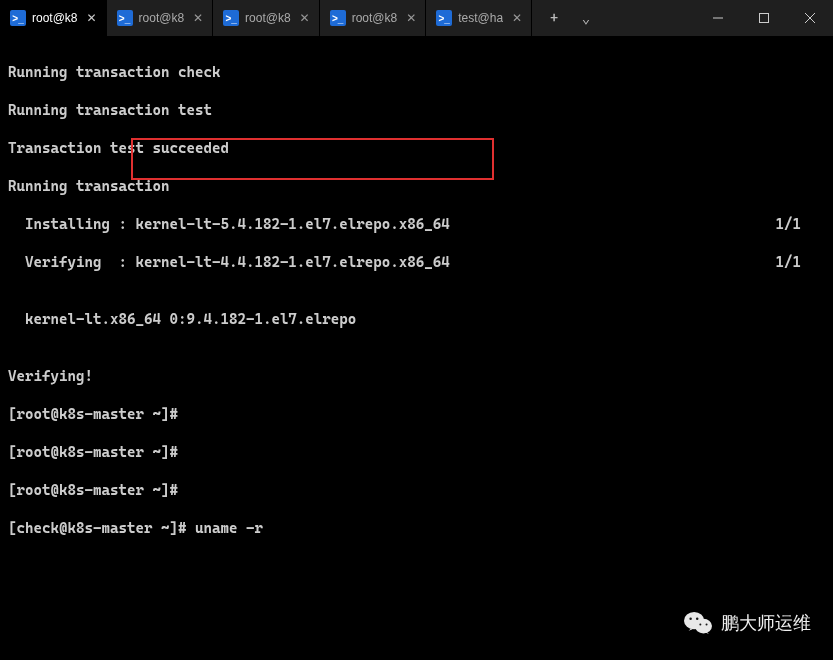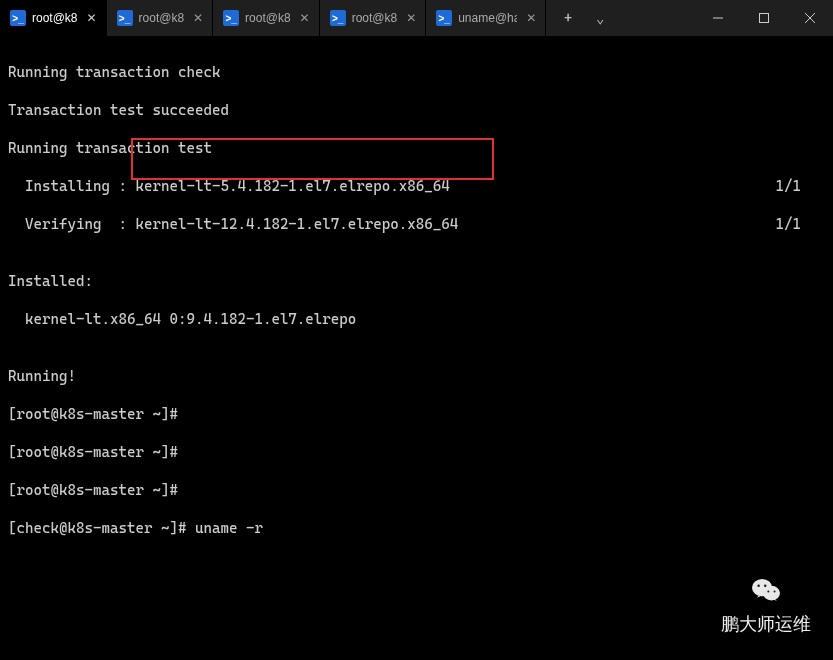--- a/index.html
+++ b/index.html
@@ -101,37 +101,36 @@
       cursor: pointer;
     }
     .win-btn svg { width: 10px; height: 10px; }
     .terminal {
       padding: 8px;
       line-height: 19px;
       white-space: pre;
       font-size: 14.5px;
       letter-spacing: 0;
     }
-    .line { white-space: pre; }
+    .line { white-space: pre; font-weight: bold; }
     .highlight-box {
       position: absolute;
       border: 2px solid #e03030;
       pointer-events: none;
     }
     .watermark {
       position: absolute;
       right: 22px;
       bottom: 24px;
       display: flex;
       align-items: center;
       gap: 9px;
       color: #f0f0f0;
       font-family: "Microsoft YaHei", sans-serif;
       font-size: 18px;
-      flex-direction: column;
     }
     .wechat-icon {
       width: 28px;
       height: 26px;
       position: relative;
     }
     .wechat-icon svg { width: 28px; height: 26px; }
     .row-flex { display: flex; align-items: flex-end; }
     .row-right { margin-left: auto; padding-right: 24px; }
   </style>
@@ -155,21 +154,21 @@
       <span class="tab-title">root@k8</span>
       <span class="tab-close">✕</span>
     </div>
     <div class="tab">
       <span class="ps-icon">&gt;_</span>
       <span class="tab-title">root@k8</span>
       <span class="tab-close">✕</span>
     </div>
     <div class="tab">
       <span class="ps-icon">&gt;_</span>
-      <span class="tab-title">uname@ha</span>
+      <span class="tab-title">test@ha</span>
       <span class="tab-close">✕</span>
     </div>
   </div>
   <div class="tab-actions">
     <div class="tab-action-btn">+</div>
     <div class="tab-action-btn">⌄</div>
   </div>
   <div class="spacer"></div>
   <div class="win-controls">
     <div class="win-btn">
@@ -186,29 +185,29 @@
       <svg viewBox="0 0 10 10">
           <line x1="0" y1="0" x2="10" y2="10" stroke="#ccc" stroke-width="1"></line>
           <line x1="10" y1="0" x2="0" y2="10" stroke="#ccc" stroke-width="1"></line>
         </svg>
     </div>
   </div>
 </div>
 
 <div class="terminal">
 <div class="line">Running transaction check</div>
+<div class="line">Running transaction test</div>
 <div class="line">Transaction test succeeded</div>
-<div class="line">Running transaction test</div>
+<div class="line">Running transaction</div>
 <div class="line row-flex"><span>  Installing : kernel-lt-5.4.182-1.el7.elrepo.x86_64</span><span class="row-right">1/1</span></div>
-<div class="line row-flex"><span>  Verifying  : kernel-lt-12.4.182-1.el7.elrepo.x86_64</span><span class="row-right">1/1</span></div>
+<div class="line row-flex"><span>  Verifying  : kernel-lt-4.4.182-1.el7.elrepo.x86_64</span><span class="row-right">1/1</span></div>
 <div class="line"></div>
-<div class="line">Installed:</div>
 <div class="line">  kernel-lt.x86_64 0:9.4.182-1.el7.elrepo</div>
 <div class="line"></div>
-<div class="line">Running!</div>
+<div class="line">Verifying!</div>
 <div class="line">[root@k8s-master ~]#</div>
 <div class="line">[root@k8s-master ~]#</div>
 <div class="line">[root@k8s-master ~]#</div>
 <div class="line">[check@k8s-master ~]# uname -r</div>
 
 
 
 
 </div>
 

